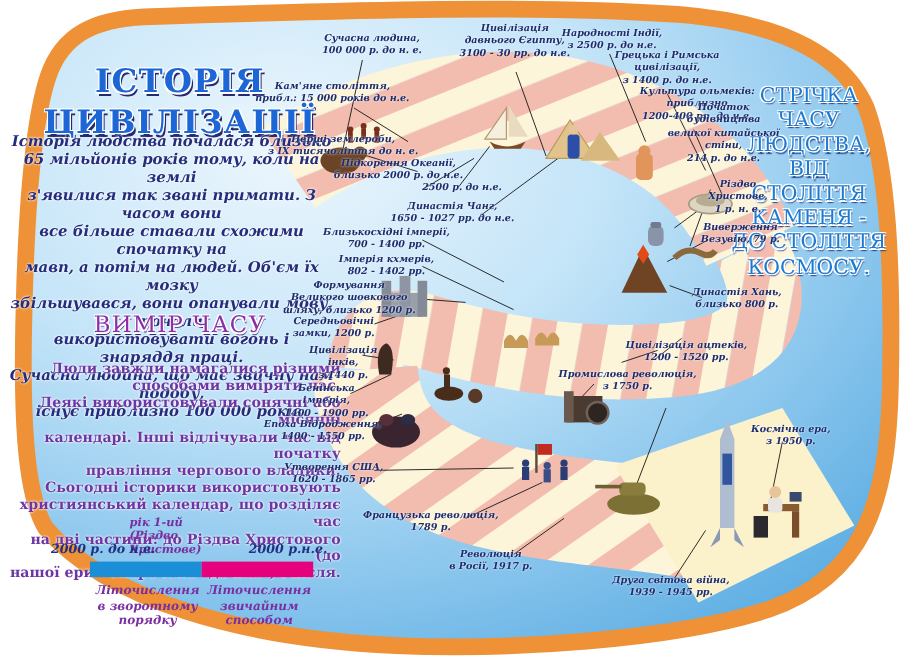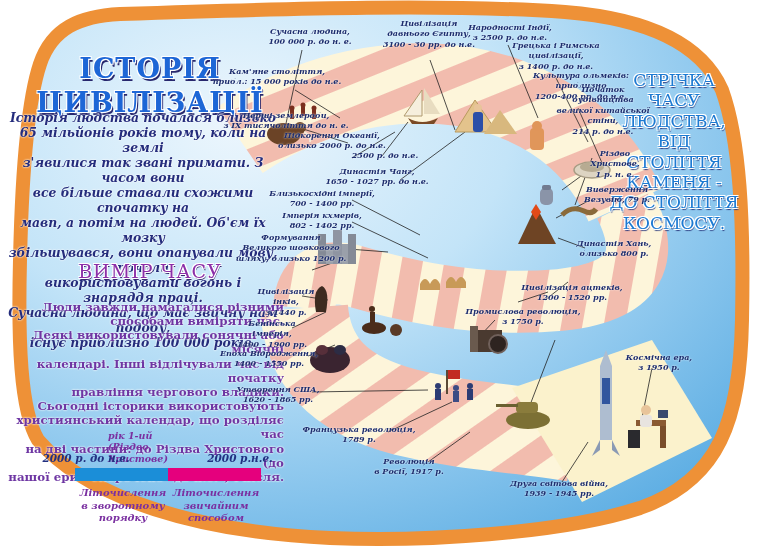--- a/index.html
+++ b/index.html
@@ -282,20 +282,22 @@
 Везувію, 79 р.</div>
   <div class="tl-label" style="left:248px;top:188px;width:148px">Близькосхідні імперії,
 700 - 1400 рр.</div>
   <div class="tl-label" style="left:256px;top:210px;width:132px">Імперія кхмерів,
 802 - 1402 рр.</div>
   <div class="tl-label" style="left:558px;top:238px;width:112px">Династія Хань,
 близько 800 р.</div>
   <div class="tl-label" style="left:212px;top:232px;width:158px">Формування
 Великого шовкового
 шляху, близько 1200 р.</div>
+  <div class="tl-label" style="left:218px;top:262px;width:120px">Середньовічні
+замки, 1200 р.</div>
   <div class="tl-label" style="left:238px;top:286px;width:96px">Цивілізація
 інків,
 з 1440 р.</div>
   <div class="tl-label" style="left:508px;top:282px;width:128px">Цивілізація ацтеків,
 1200 - 1520 рр.</div>
   <div class="tl-label" style="left:216px;top:318px;width:112px">Бенінська
 імперія,
 1400 - 1900 рр.</div>
   <div class="tl-label" style="left:198px;top:348px;width:142px">Епоха Відродження,
 1400 - 1550 рр.</div>

